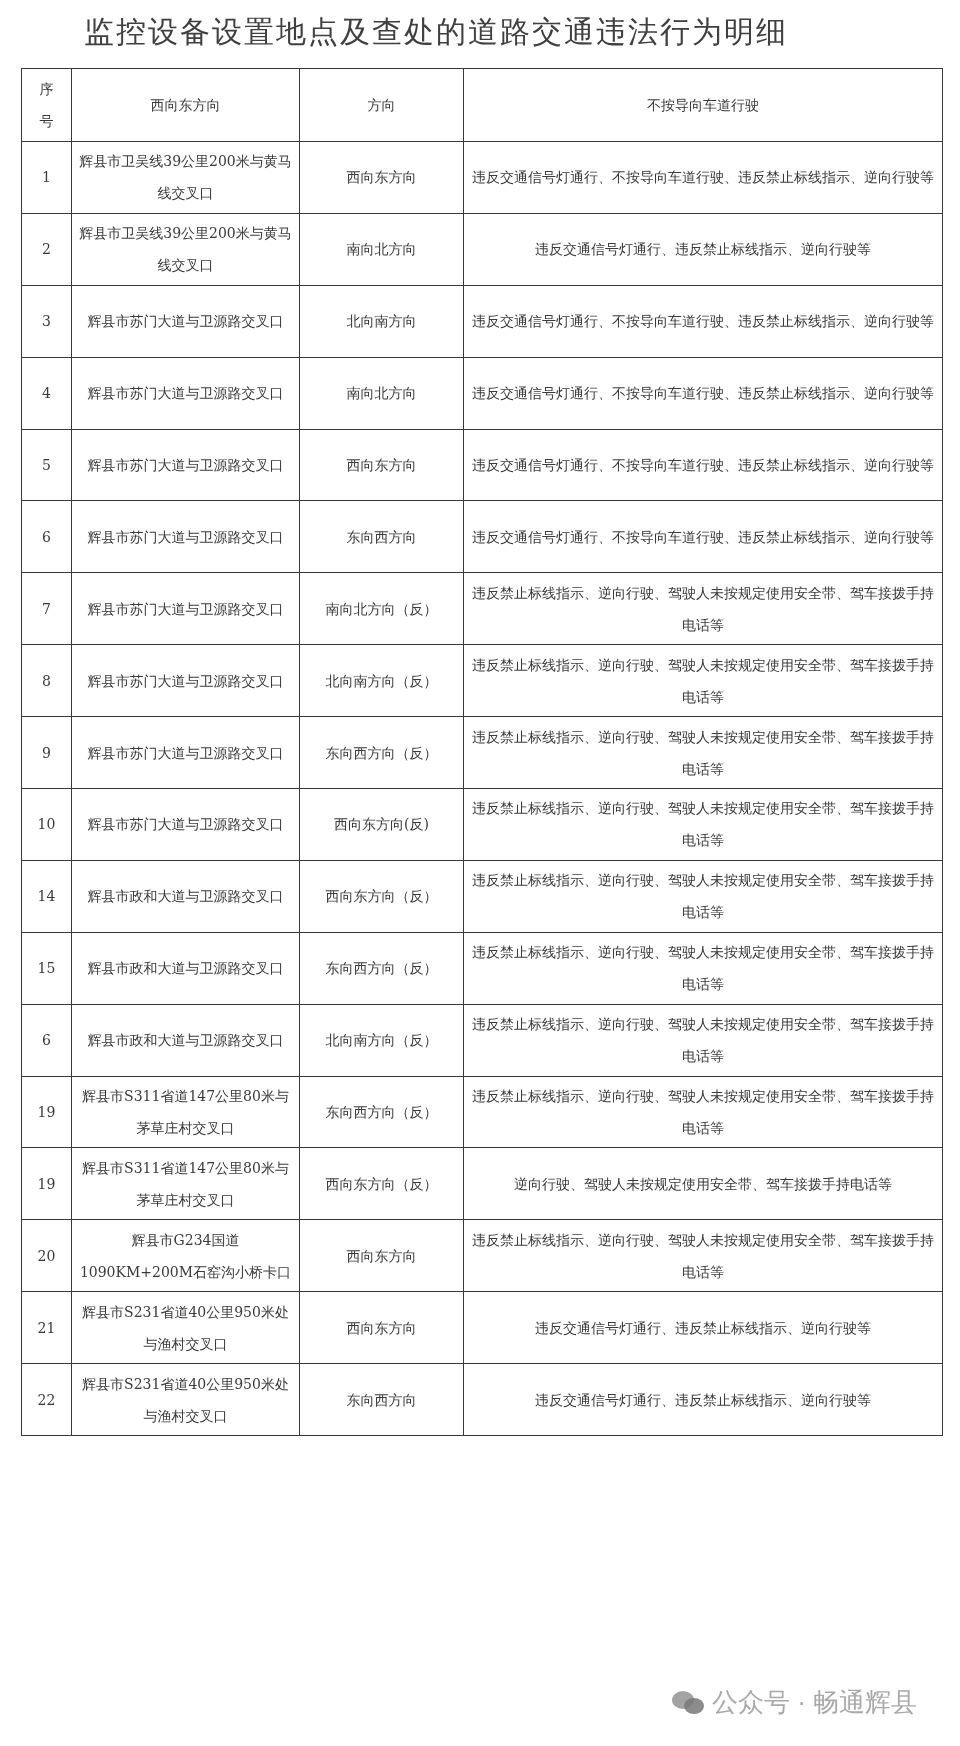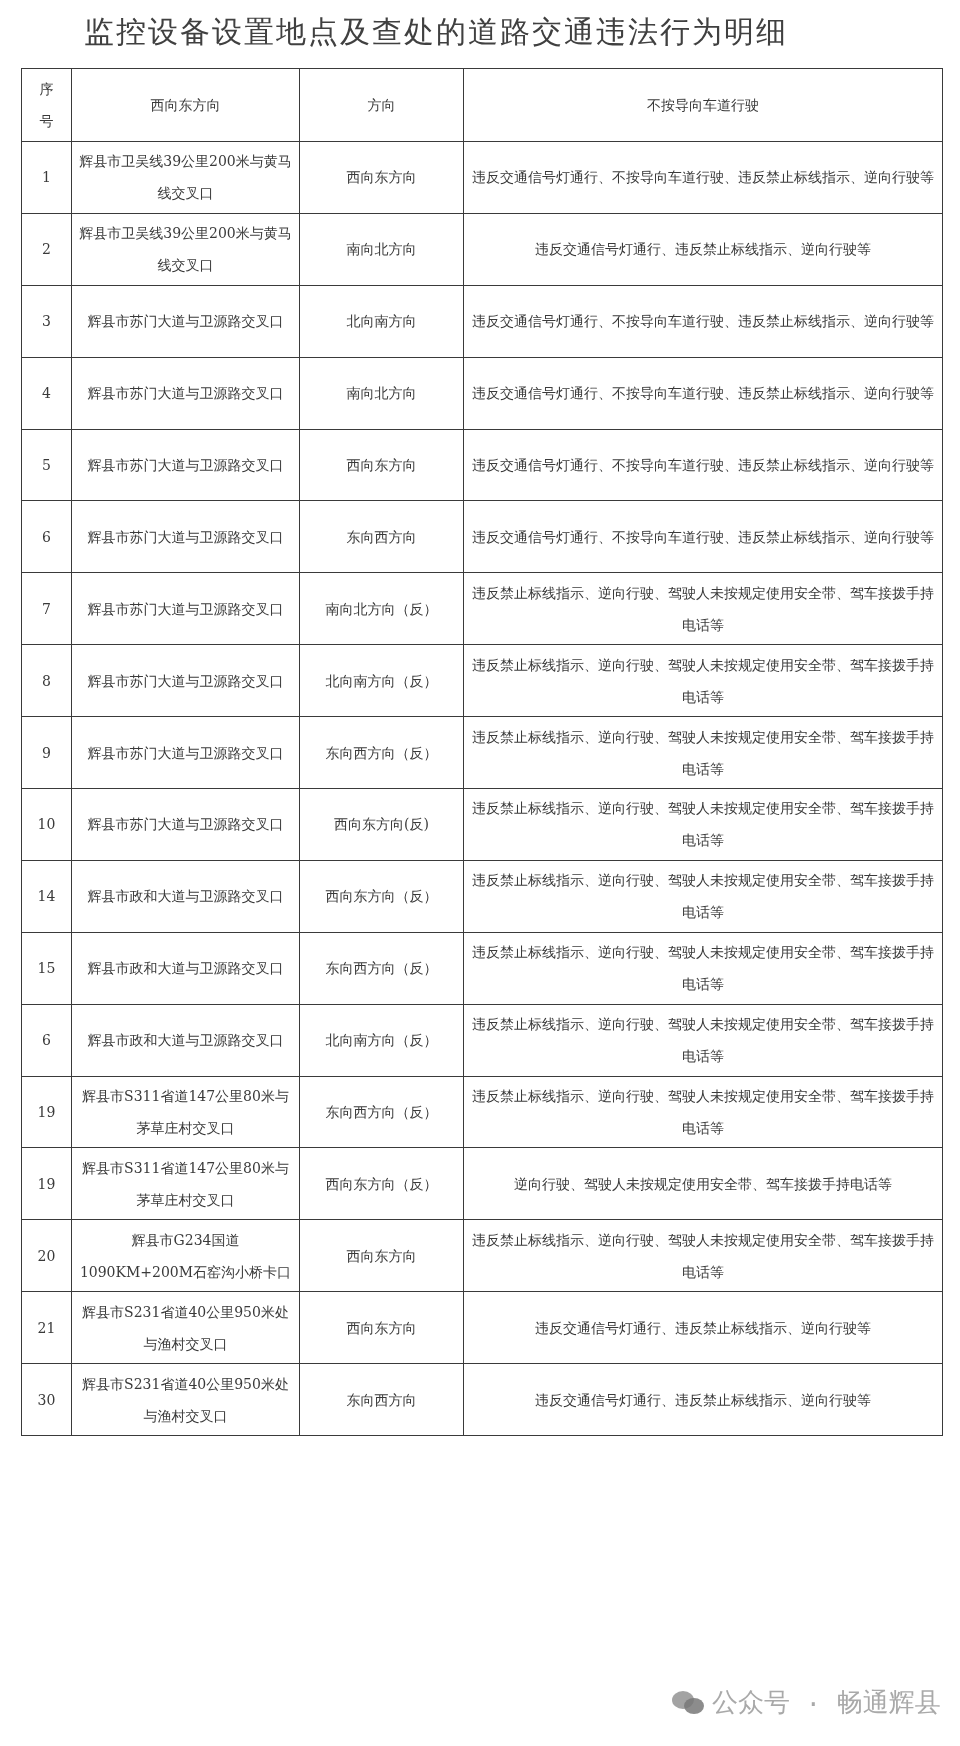--- a/index.html
+++ b/index.html
@@ -28,21 +28,21 @@
     table.grid td { height: 70.9px; }
     col.c-no { width: 50px; }
     col.c-loc { width: 228px; }
     col.c-dir { width: 164px; }
     col.c-act { width: 479px; }
     .hdr-no { line-height: 34px; padding: 0; }
     .hdr-no span { display: block; }
     .cell-no { padding: 0; }
     .watermark {
       position: absolute; left: 672px; top: 1685px;
-      font-family: Liberation Mono, monospace;
+      font-family: Liberation Sans, sans-serif;
       font-size: 26px; color: rgba(140,140,140,0.75);
       display: flex; align-items: center; gap: 4px;
       pointer-events: none;
     }
     .wm-icon { width: 36px; height: 28px; position: relative; }
     .wm-icon .b1, .wm-icon .b2 {
       position: absolute; border-radius: 50%; background: rgba(140,140,140,0.8);
     }
     .wm-icon .b1 { left: 0; top: 2px; width: 22px; height: 18px; }
     .wm-icon .b2 { left: 12px; top: 9px; width: 20px; height: 16px; background: rgba(120,120,120,0.85); }
@@ -167,21 +167,21 @@
         <td>西向东方向</td>
         <td>违反禁止标线指示、逆向行驶、驾驶人未按规定使用安全带、驾车接拨手持电话等</td>
       </tr>
       <tr>
         <td class="cell-no">21</td>
         <td>辉县市S231省道40公里950米处与渔村交叉口</td>
         <td>西向东方向</td>
         <td>违反交通信号灯通行、违反禁止标线指示、逆向行驶等</td>
       </tr>
       <tr>
-        <td class="cell-no">30</td>
+        <td class="cell-no">22</td>
         <td>辉县市S231省道40公里950米处与渔村交叉口</td>
         <td>东向西方向</td>
         <td>违反交通信号灯通行、违反禁止标线指示、逆向行驶等</td>
       </tr>
     </tbody>
 </table>
 
 <div class="watermark">
   <span class="wm-icon">
       <span class="b1"></span>

